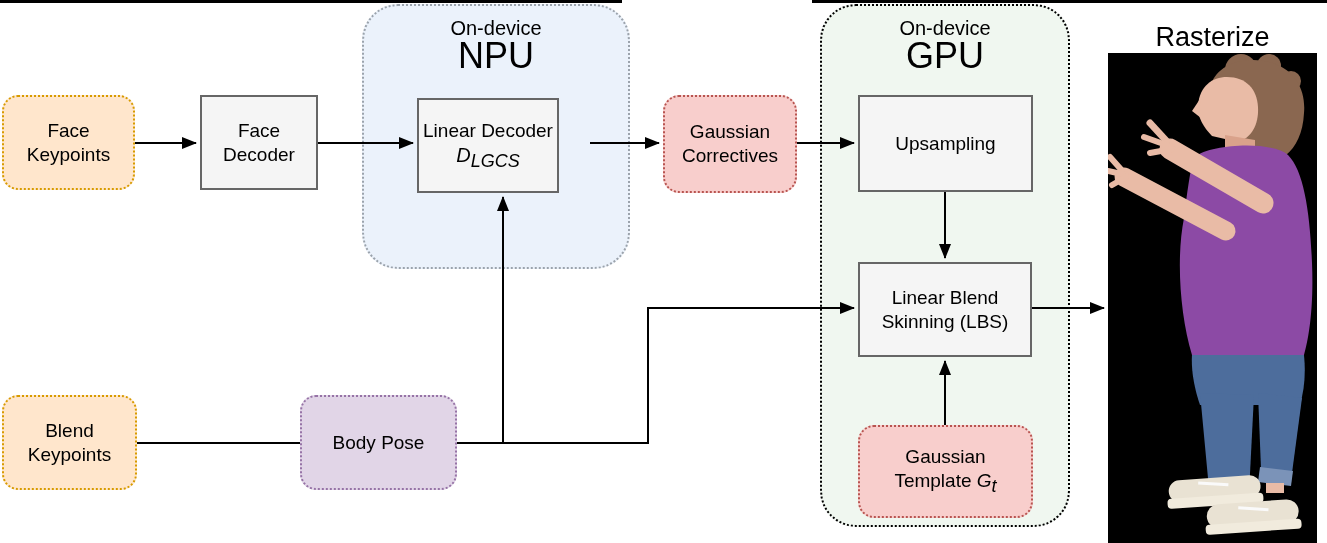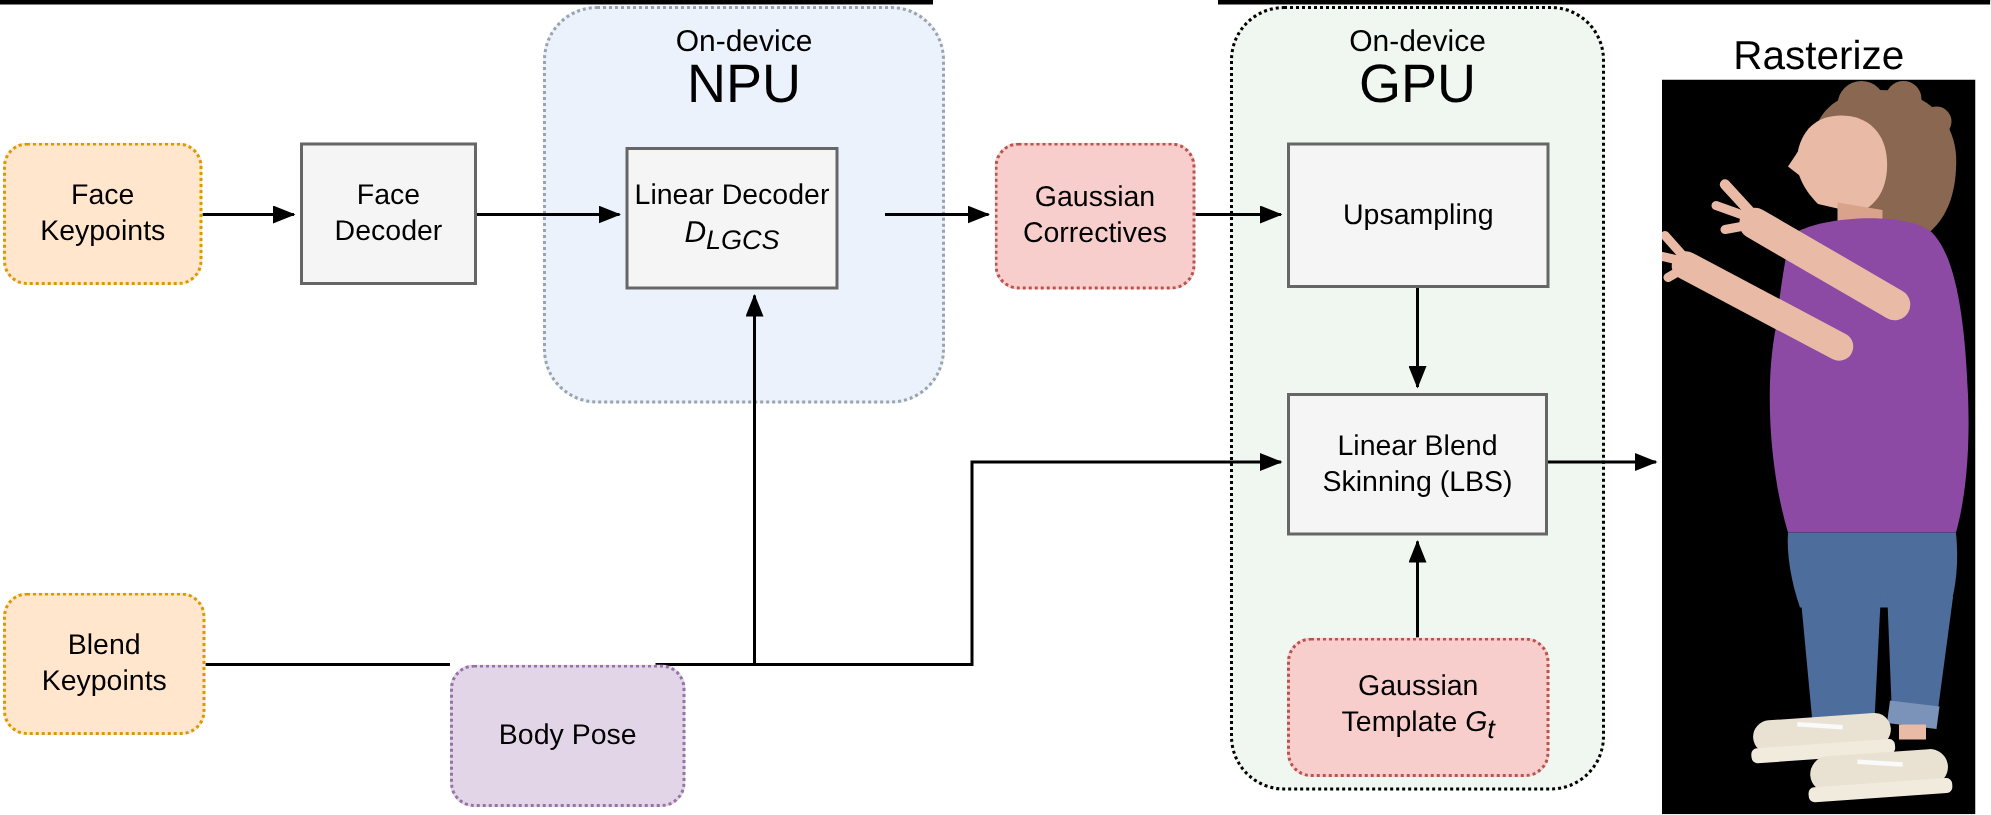--- a/index.html
+++ b/index.html
@@ -115,21 +115,21 @@
   <div class="node red rounded" style="left:858px;top:425px;width:175px;height:93px;">
     <span>Gaussian</span>
     <span><span>Template </span><span class="sym">G</span><sub>t</sub></span>
   </div>
 
   <div class="node orange rounded" style="left:2px;top:395px;width:135px;height:95px;">
     <span>Blend</span>
     <span>Keypoints</span>
   </div>
 
-  <div class="node purple rounded" style="left:300px;top:395px;width:157px;height:95px;margin-top:48px;">
+  <div class="node purple rounded" style="left:300px;top:395px;width:157px;height:95px;">
     <span>Body Pose</span>
   </div>
 
   <div class="raster-label">Rasterize</div>
 
   <div class="avatar">
     <svg viewBox="0 0 209 490" width="209" height="490">
       <rect x="0" y="0" width="209" height="490" fill="#000"></rect>
 
       <circle cx="133" cy="17" r="16" fill="#8a6750"></circle>

